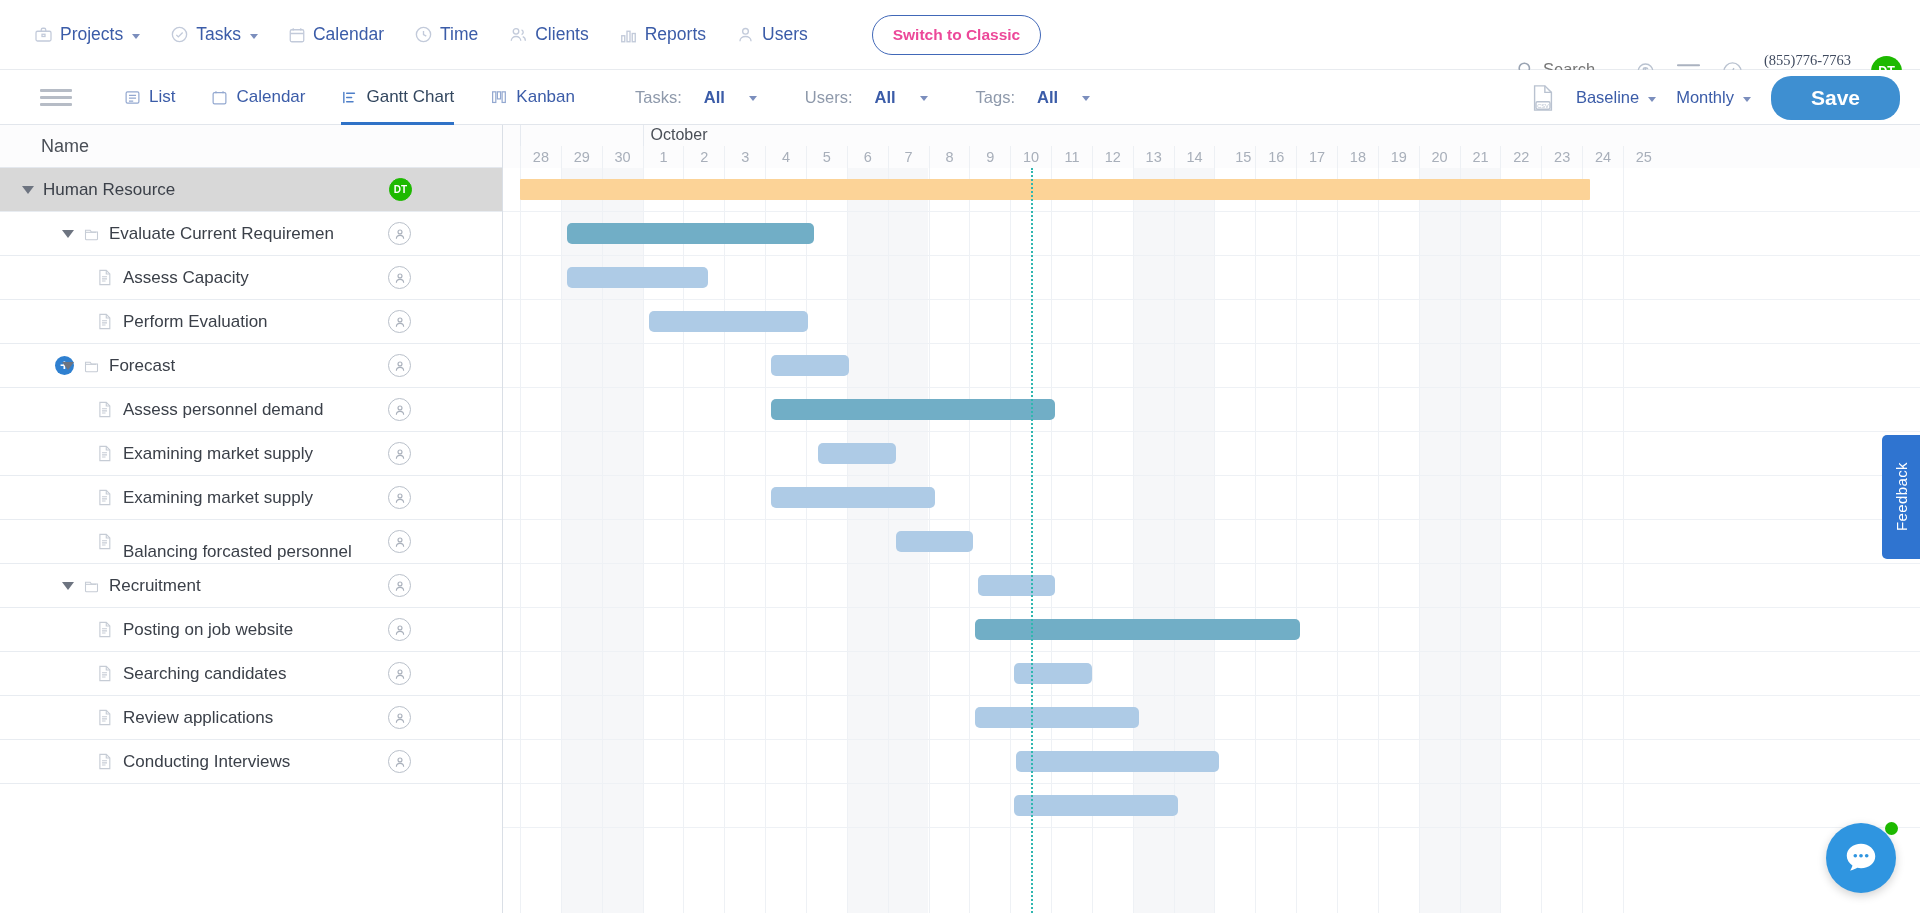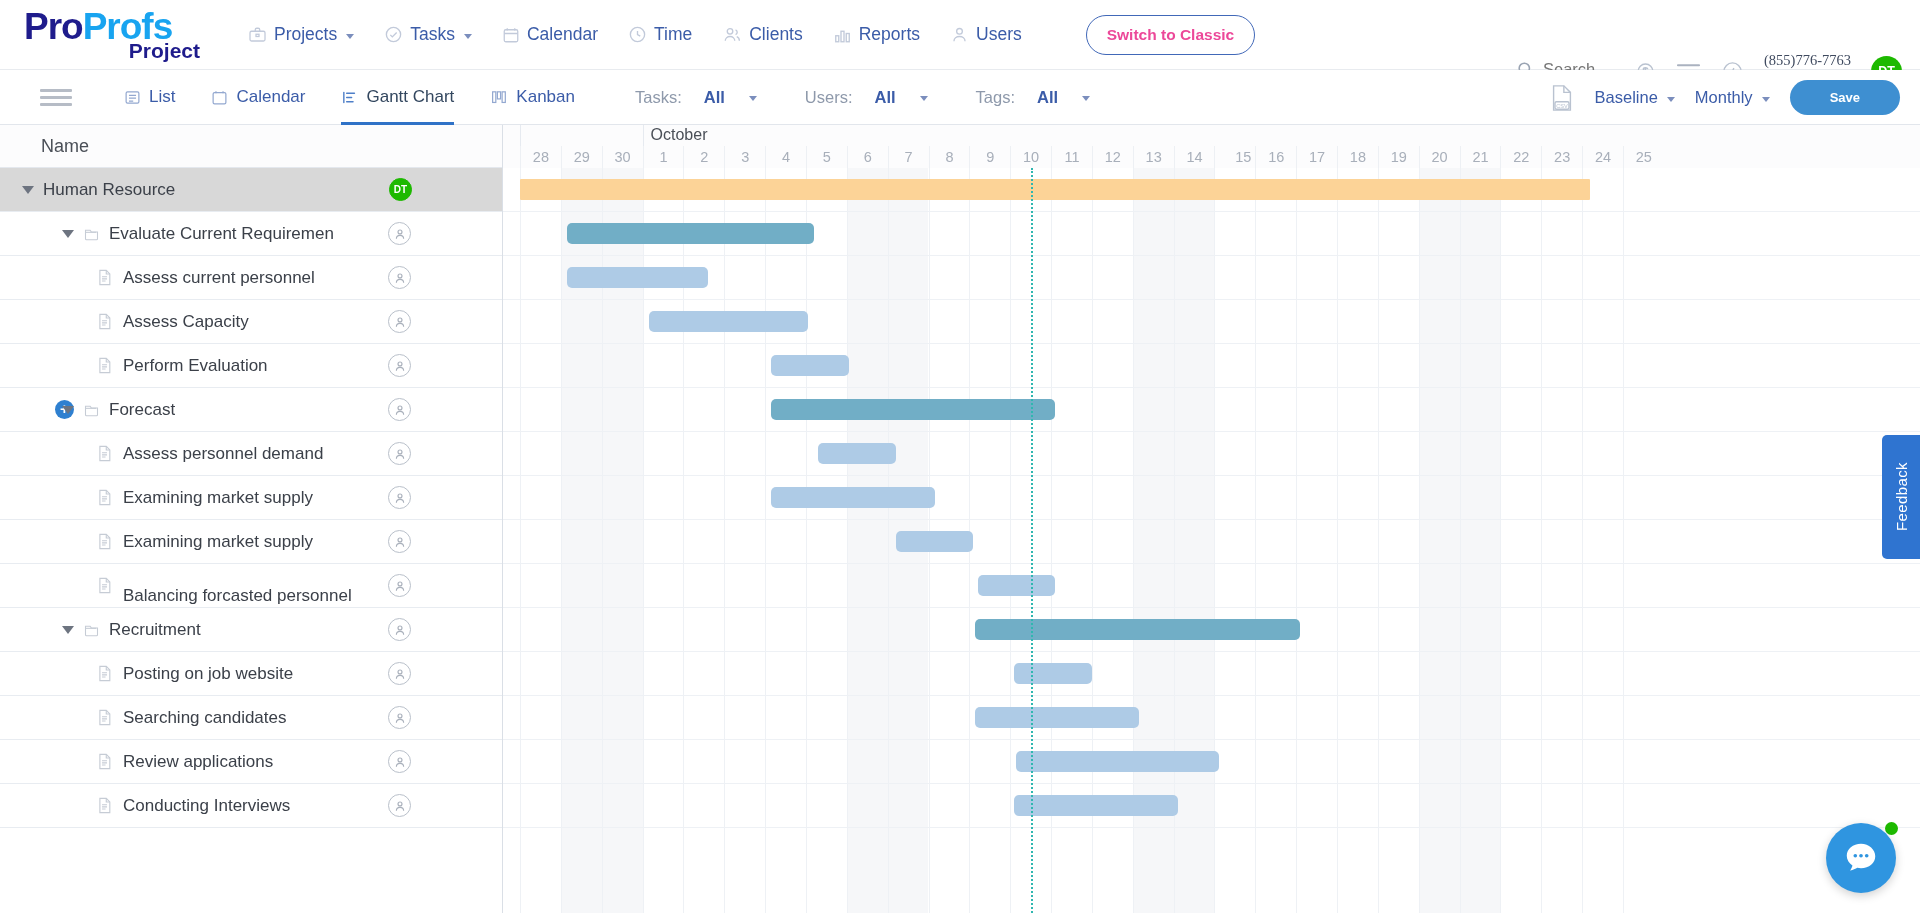--- a/index.html
+++ b/index.html
@@ -88,21 +88,21 @@
   .filter { font-size: 16.5px; color: #8e99ab; display: flex; align-items: center; gap: 22px;
             cursor: pointer; white-space: nowrap; }
   .filter b { color: #3b5ca8; font-weight: bold; }
 
   .toolright { position: absolute; right: 20px; top: 0; height: 55px;
                display: flex; align-items: center; gap: 20px; }
   .dropdn { color: #3b5ca8; font-size: 16.5px; display: flex; align-items: center; gap: 7px;
             cursor: pointer; white-space: nowrap; }
   .savebtn {
     background: #3e8fd1; color: #fff; border: none; border-radius: 20px;
-    font-size: 13px; font-weight: bold; padding: 10px 40px; cursor: pointer;
+    font-size: 21px; font-weight: bold; padding: 10px 40px; cursor: pointer;
     font-family: "Liberation Sans", sans-serif;
   }
 
   
   .content { display: flex; width: 1920px; height: 788px; position: relative; }
 
   
   .tasklist { width: 503px; flex: 0 0 503px; border-right: 1px solid #dadfe6; background: #fff; }
   .lh { height: 43px; display: flex; align-items: center; border-bottom: 1px solid #e4e8ee;
         background: #fcfcfd; }
@@ -174,26 +174,20 @@
   }
   .chatdot {
     position: absolute; right: 22px; bottom: 78px;
     width: 13px; height: 13px; border-radius: 50%; background: #1db900;
   }
 </style>
 </head>
 <body>
 
 <div class="topbar">
-  <div class="logo">
-    <div class="logo-main">
-      <span class="logo-pro">Pro</span><span class="logo-profs">Profs</span>
-    </div>
-    <div class="logo-sub">Project</div>
-  </div>
 
   <div class="mainnav">
     <div class="navitem">
       <span class="ic">
           <svg width="19" height="18" viewBox="0 0 24 24" fill="none" stroke="currentColor" stroke-width="1.7">
             <rect x="2" y="7" width="20" height="13" rx="2"></rect>
             <path d="M9 7V5a2 2 0 012-2h2a2 2 0 012 2v2"></path>
             <rect x="10" y="11" width="4" height="3"></rect>
           </svg>
         </span>
@@ -396,36 +390,20 @@
         </div>
         <div class="trow">
           <div class="tw" style="position: absolute; left: 62px;"></div>
           <span class="ficon" style="position: absolute; left: 83px; top: 14px;">
             <svg width="17" height="16" viewBox="0 0 24 24" fill="none" stroke="currentColor" stroke-width="1.6">
               <path d="M3 6.5h7l2 2.5h9V19a1.5 1.5 0 01-1.5 1.5H4.5A1.5 1.5 0 013 19z"></path>
               <path d="M3 9.5h16"></path>
             </svg>
           </span>
           <div class="tname" style="position: absolute; left: 109px; max-width: 275px;">Evaluate Current Requiremen</div>
-          <div class="rowav">
-            <svg width="14" height="14" viewBox="0 0 24 24" fill="none" stroke="currentColor" stroke-width="2">
-              <circle cx="12" cy="8.5" r="3.4"></circle>
-              <path d="M5.8 20c0-3.4 2.8-5.6 6.2-5.6s6.2 2.2 6.2 5.6"></path>
-            </svg>
-          </div>
-        </div>
-        <div class="trow">
-          <span class="dicon" style="position: absolute; left: 97px; top: 13px;">
-            <svg width="15" height="17" viewBox="0 0 20 24" fill="none" stroke="currentColor" stroke-width="1.6">
-              <path d="M3.5 2h9l5 5v15h-14z"></path>
-              <path d="M12.5 2v5h5"></path>
-              <path d="M6.5 11h7M6.5 14h7M6.5 17h5"></path>
-            </svg>
-          </span>
-          <div class="tname" style="position: absolute; left: 123px; max-width: 261px;">Assess current personnel</div>
           <div class="rowav">
             <svg width="14" height="14" viewBox="0 0 24 24" fill="none" stroke="currentColor" stroke-width="2">
               <circle cx="12" cy="8.5" r="3.4"></circle>
               <path d="M5.8 20c0-3.4 2.8-5.6 6.2-5.6s6.2 2.2 6.2 5.6"></path>
             </svg>
           </div>
         </div>
         <div class="trow">
           <span class="dicon" style="position: absolute; left: 97px; top: 13px;">
             <svg width="15" height="17" viewBox="0 0 20 24" fill="none" stroke="currentColor" stroke-width="1.6">

